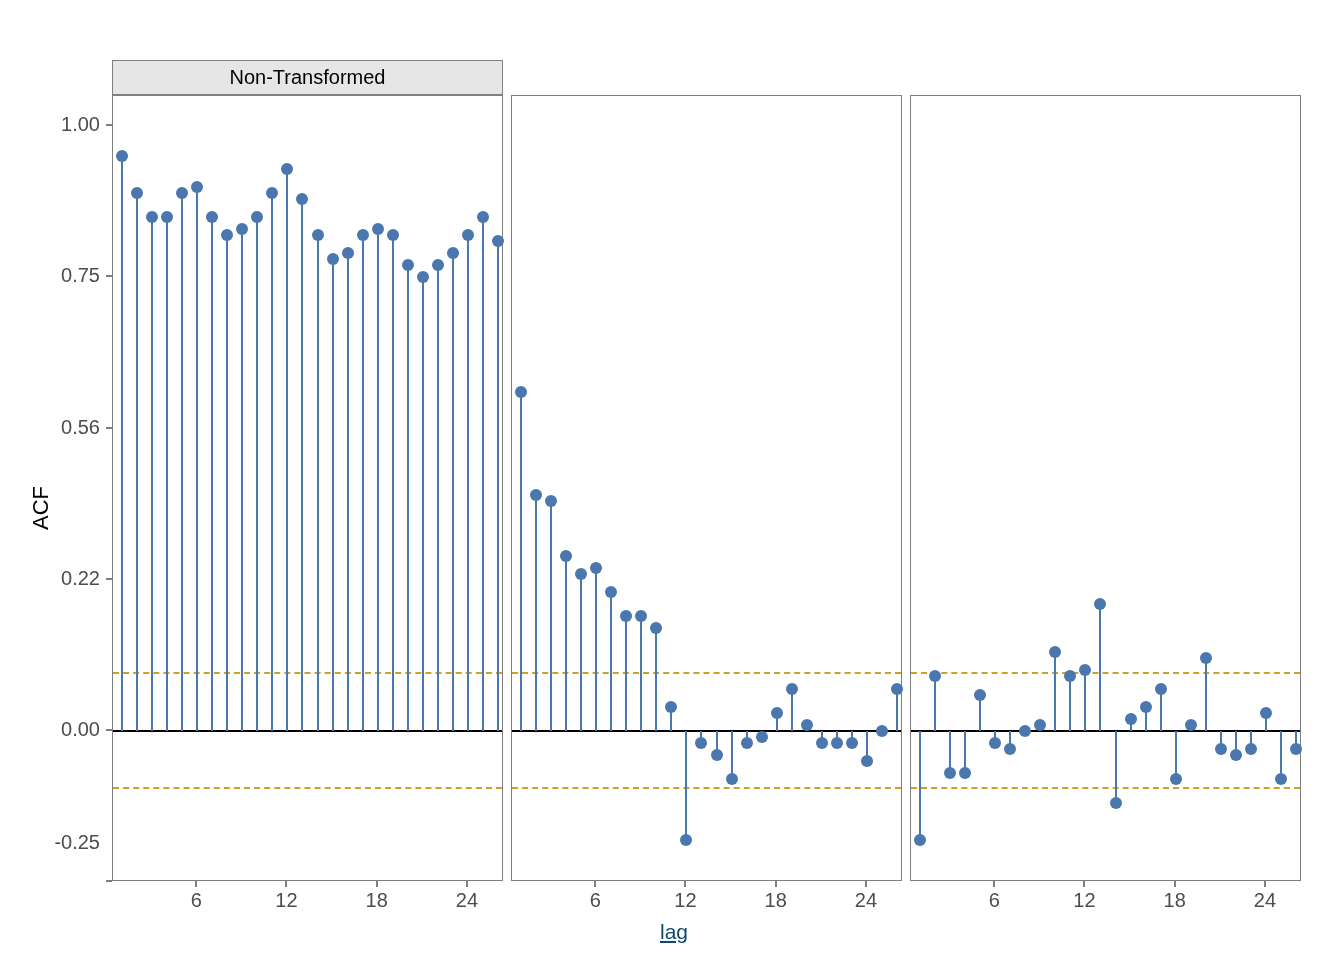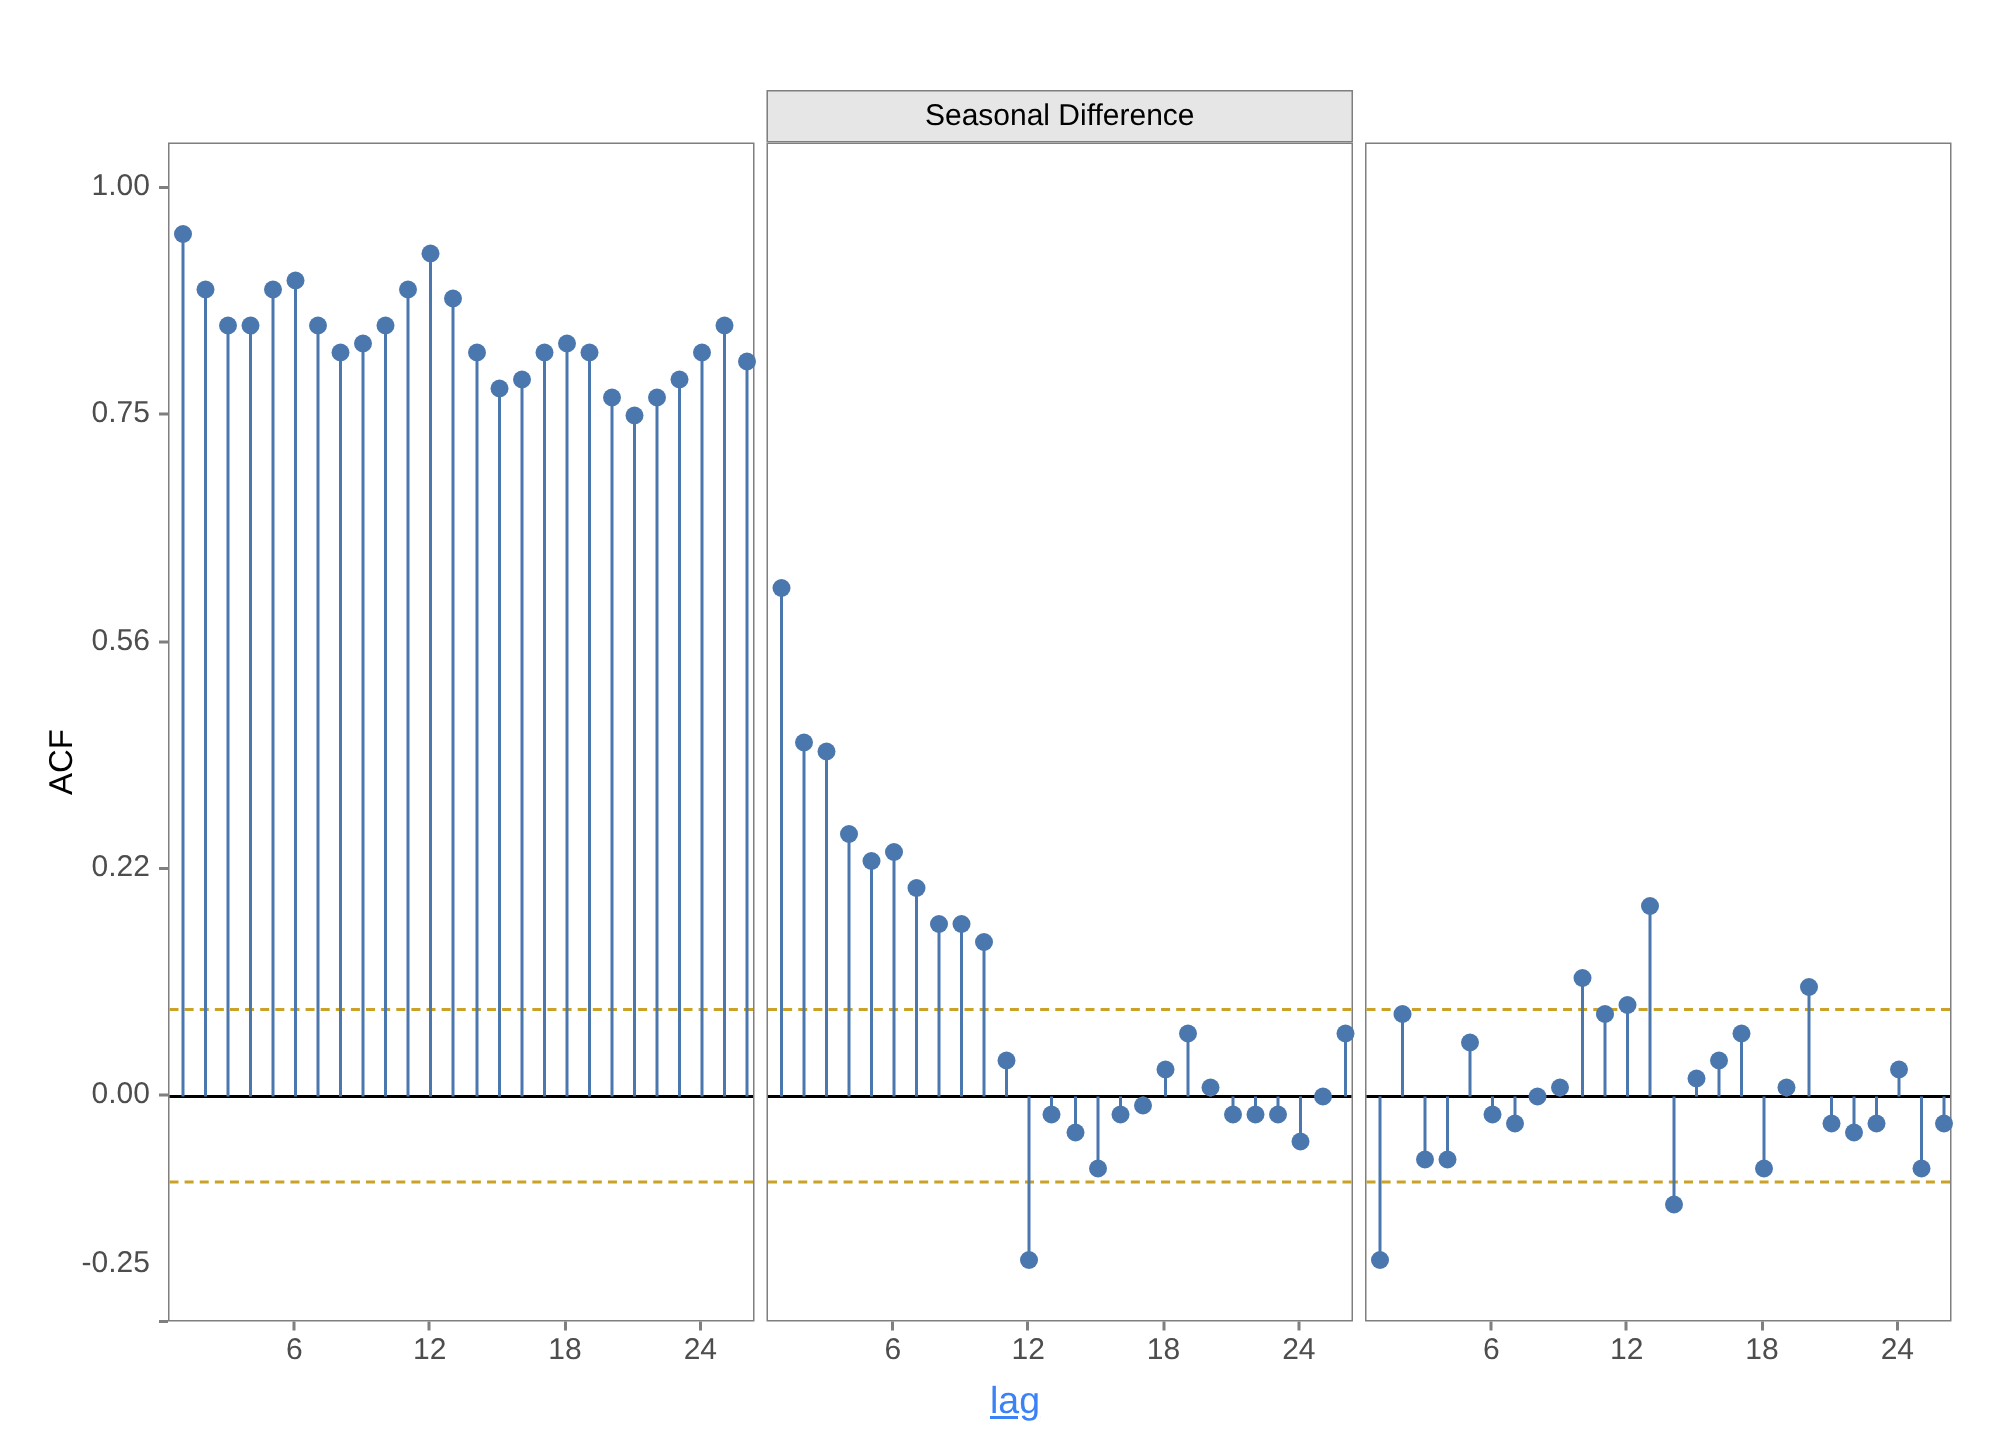--- a/index.html
+++ b/index.html
@@ -1,19 +1,19 @@
 <!DOCTYPE html>
 <html><head>
 <meta charset="utf-8">
 <style>
   html, body { margin:0; padding:0; background:#ffffff; font-family: Arial, Helvetica, sans-serif; }
   .stage { position:relative; width:1344px; height:960px; background:#ffffff; }
   .title { position:absolute; font-size:26px; color:#000; }
   .ylabel { position:absolute; font-size:22px; color:#000; transform: rotate(-90deg); transform-origin: left top; }
-  .xlabel { position:absolute; font-size:25px; color:#3b82f6;text-decoration:underline; }
+  .xlabel { position:absolute; font-size:21px; color:#0c4a6e;text-decoration:underline; }
   .panel { position:absolute; border:1px solid #7f7f7f; box-sizing:border-box; background:#ffffff; overflow:visible; }
   .strip { position:absolute; border:1px solid #7f7f7f; box-sizing:border-box; background:#e6e6e6; display:flex; align-items:center; justify-content:center; font-size:20px; color:#000; }
   .ytick-label { position:absolute; font-size:20px; color:#4d4d4d; text-align:right; width:60px; }
   .xtick-label { position:absolute; font-size:20px; color:#4d4d4d; text-align:center; width:30px; }
   .tickmark { position:absolute; background:#7f7f7f; }
   .ref-line { position:absolute; height:0; border-top:2px dashed #c9a227; left:0; right:0; }
   .zero-line { position:absolute; height:2px; background:#000; left:0; right:0; }
   .stem { position:absolute; width:2px; background:#4a77ad; }
   .dot  { position:absolute; width:12px; height:12px; border-radius:50%; background:#4a77ad; }
 </style>
@@ -33,22 +33,22 @@
       <div class="ytick-label" style="left: 40px; top: 566.692px;">0.22</div>
       <div class="tickmark" style="left: 106px; top: 577.692px; width: 6px; height: 2px;"></div>
       <div class="ytick-label" style="left: 40px; top: 415.538px;">0.56</div>
       <div class="tickmark" style="left: 106px; top: 426.538px; width: 6px; height: 2px;"></div>
       <div class="ytick-label" style="left: 40px; top: 264.385px;">0.75</div>
       <div class="tickmark" style="left: 106px; top: 275.385px; width: 6px; height: 2px;"></div>
       <div class="ytick-label" style="left: 40px; top: 113.231px;">1.00</div>
       <div class="tickmark" style="left: 106px; top: 124.231px; width: 6px; height: 2px;"></div>
     </div>
 
-  <div class="strip" style="left:511px; top:60px; width:391px; height:35px;">
-      <span>Seasonal Difference</span>
+  <div class="strip" style="left:112px; top:60px; width:391px; height:35px;">
+      <span>Non-Transformed</span>
     </div>
 
   <div class="panel" id="panel-0" style="left:112px; top:95px; width:391px; height:786px;">
       <div class="ref-line" style="top: 576.408px;"></div>
       <div class="ref-line" style="top: 691.285px;"></div>
       <div class="zero-line" style="top: 633.846px;"></div>
       <div class="stem" style="left: 8.02308px; top: 60.4615px; height: 574.385px;"></div>
       <div class="dot" style="left: 3.02308px; top: 54.4615px;"></div>
       <div class="stem" style="left: 23.0615px; top: 96.7385px; height: 538.108px;"></div>
       <div class="dot" style="left: 18.0615px; top: 90.7385px;"></div>

